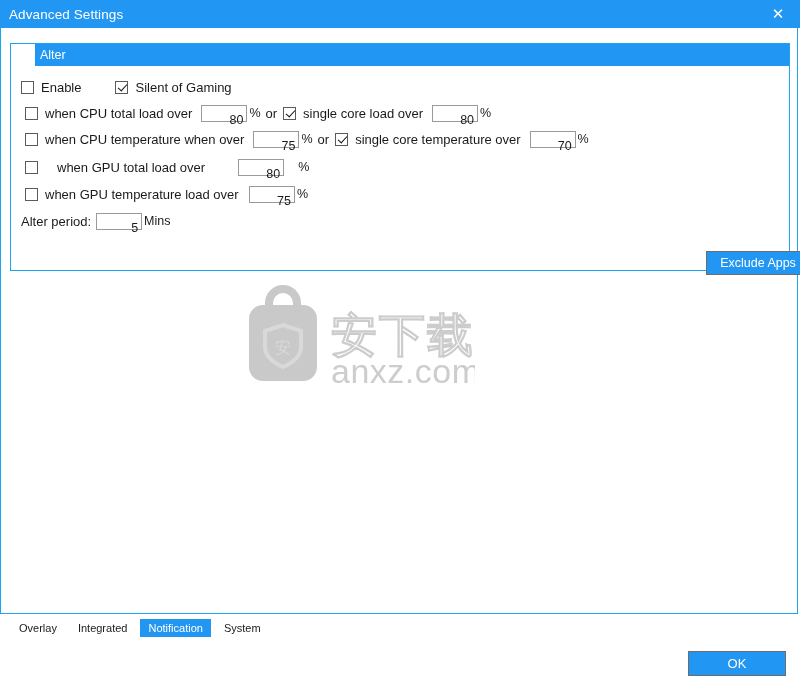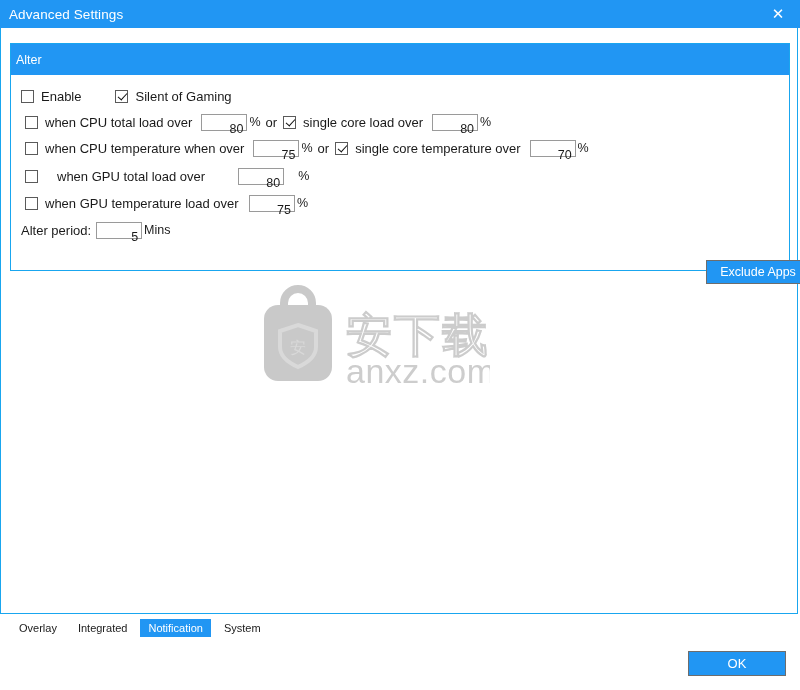--- a/index.html
+++ b/index.html
@@ -61,29 +61,30 @@
   #alter-group {
     position: absolute;
     left: 9px; top: 15px;
     width: 780px;
     height: 228px;
     box-sizing: border-box;
     border: 1px solid #19a6ef;
     background: #ffffff;
   }
   #alter-header {
-    height: 31px;
+    height: 22px;
     background: #2196f3;
     color: #ffffff;
     font-size: 12.5px;
     display: flex;
     align-items: center;
     padding-left: 5px;
     box-sizing: border-box;
     user-select: none;
+    margin-left: 24px;
   }
   #alter-body {
     position: relative;
     padding: 0;
     height: calc(100% - 19px);
   }
 
   
   .row {
     position: absolute;
@@ -172,21 +173,21 @@
     align-items: center;
     justify-content: center;
     cursor: pointer;
     user-select: none;
     margin-left: 40px;
   }
 
   
   #watermark {
     position: absolute;
-    left: 15px; top: 255px;
+    left: 0; top: 255px;
     width: 718px;
     display: flex;
     align-items: center;
     justify-content: center;
     pointer-events: none;
     opacity: 1;
   }
   #watermark svg { display: block; }
 
   

